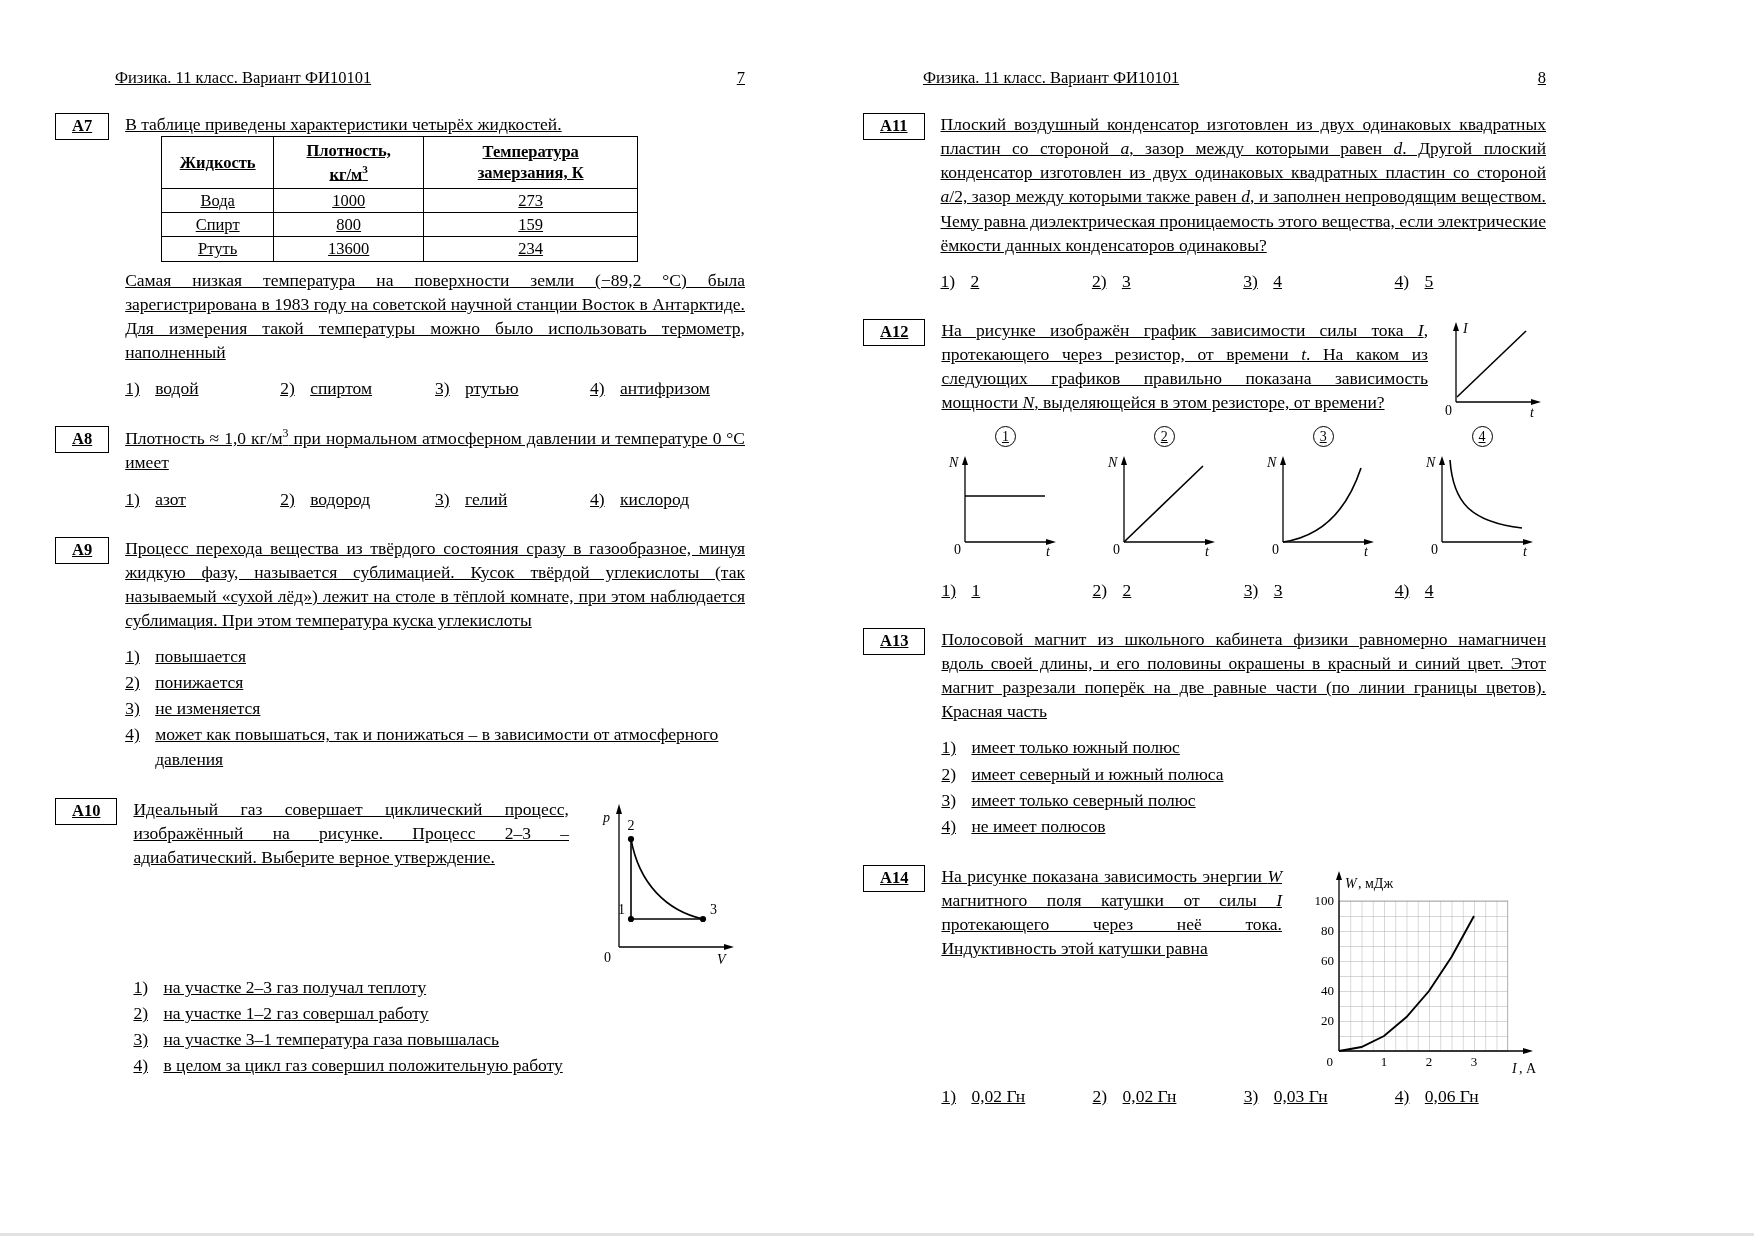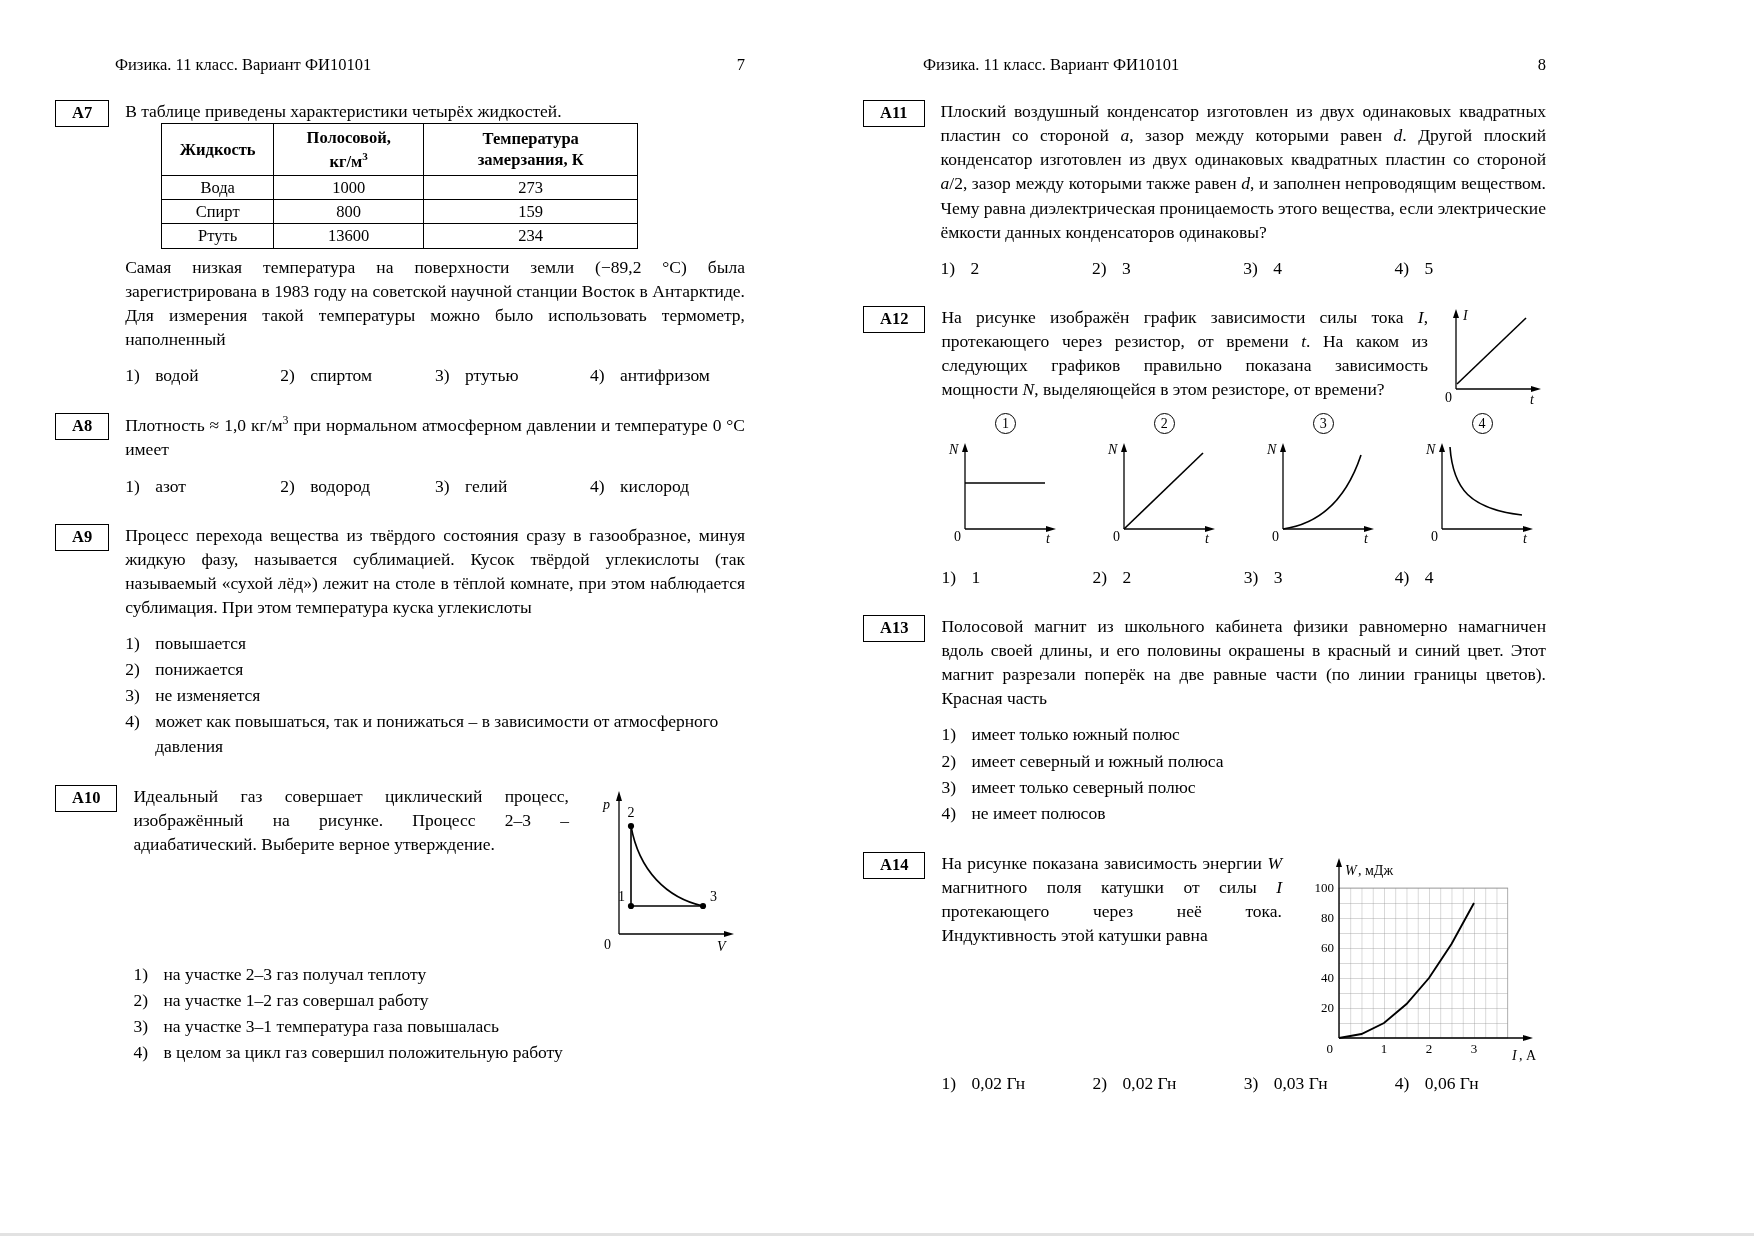--- a/index.html
+++ b/index.html
@@ -1,21 +1,21 @@
 <!DOCTYPE html>
 <html><head>
 <meta charset="utf-8">
 <style>
   * { box-sizing: border-box; }
   html,body { margin:0; padding:0; }
   body {
     width:1754px; height:1239px; background:#ffffff; color:#000;
     font-family:"Liberation Serif", serif; position:relative; overflow:hidden;
   }
-  .col { position:absolute; top:55px; }
+  .col { position:absolute; top:68px;text-decoration:underline; }
   .col-left  { left:55px;  width:690px; }
   .col-right { left:863px; width:683px; }
 
   .page-header { display:flex; justify-content:space-between; padding-left:60px;
     font-size:16.5px; margin-bottom:24px; }
 
   .q { display:flex; align-items:flex-start; margin-top:26px; }
   .q.first { margin-top:0; }
   .qtag { flex:0 0 44px; border:1.6px solid #000; text-align:center; font-weight:bold;
     font-size:16.5px; padding:2px 16px 3px; margin-top:1px; }
@@ -72,21 +72,21 @@
 
   <section class="q first">
     <div class="qtag">А7</div>
     <div class="qc">
       <p class="qp">В таблице приведены характеристики четырёх жидкостей.</p>
 
       <table class="liquids-table">
         <thead>
           <tr>
             <th class="cw1">Жидкость</th>
-            <th class="cw2"><span>Полосовой,</span><br><span>кг/м</span><sup>3</sup></th>
+            <th class="cw2"><span>Плотность,</span><br><span>кг/м</span><sup>3</sup></th>
             <th class="cw3"><span>Температура</span><br><span>замерзания, К</span></th>
           </tr>
         </thead>
         <tbody>
           <tr>
             <td>Вода</td>
             <td>1000</td>
             <td>273</td>
           </tr>
           <tr>

